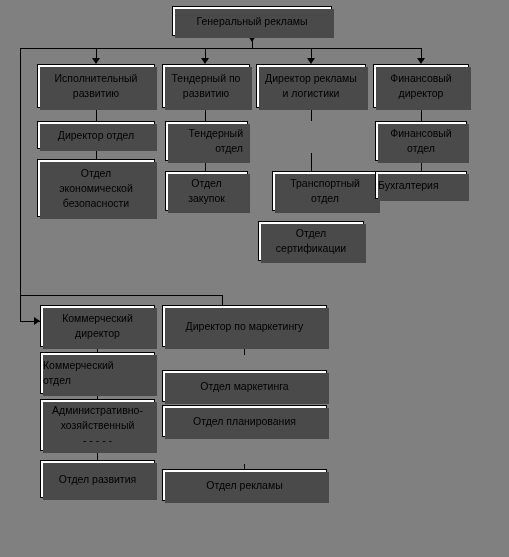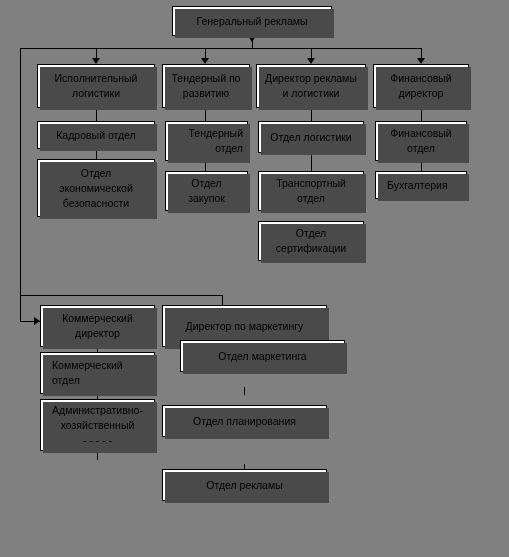--- a/index.html
+++ b/index.html
@@ -36,21 +36,21 @@
     z-index: 5;
   }
   .node .node-label {
     display: block;
     width: 100%;
     white-space: pre-line;
   }
   .node.align-left {
     justify-content: flex-start;
     text-align: left;
-    padding-left: 11px;
+    padding-left: 2px;
     align-items: center;
   }
   .node.align-left .node-label {
     text-align: left;
   }
   
   .node::after {
     content: "";
     position: absolute;
     left: 2px;
@@ -118,63 +118,60 @@
 
   <div class="conn-v" style="left:421px; top:48px; height:11px;"></div>
   <div class="arrow-down" style="left:417px; top:58px;"></div>
 
   <div class="conn-v" style="left:20px; top:48px; height:273px;"></div>
   <div class="conn-h" style="left:20px; top:321px; width:20px;"></div>
   <div class="arrow-right" style="left:34px; top:317px;"></div>
 
   <div class="node" style="left:37px; top:64px; width:118px; height:44px;">
     <span class="node-label">Исполнительный
-логистики</span>
+развитию</span>
   </div>
   <div class="node" style="left:162px; top:64px; width:88px; height:44px;">
     <span class="node-label">Тендерный по
 развитию</span>
   </div>
   <div class="node" style="left:256px; top:64px; width:110px; height:44px;">
     <span class="node-label">Директор рекламы
 и логистики</span>
   </div>
   <div class="node" style="left:373px; top:64px; width:96px; height:44px;">
     <span class="node-label">Финансовый
 директор</span>
   </div>
 
   <div class="conn-v" style="left:96px; top:108px; height:13px;"></div>
   <div class="node" style="left:37px; top:121px; width:118px; height:28px;">
-    <span class="node-label">Кадровый отдел</span>
+    <span class="node-label">Директор отдел</span>
   </div>
   <div class="conn-v" style="left:96px; top:149px; height:10px;"></div>
   <div class="node" style="left:37px; top:159px; width:118px; height:58px;">
     <span class="node-label">Отдел
 экономической
 безопасности</span>
   </div>
 
   <div class="conn-v" style="left:205px; top:108px; height:13px;"></div>
   <div class="node" style="left:165px; top:121px; width:83px; height:40px;text-align:right;">
     <span class="node-label">Тендерный
 отдел</span>
   </div>
   <div class="conn-v" style="left:205px; top:161px; height:10px;"></div>
   <div class="node" style="left:165px; top:171px; width:83px; height:40px;">
     <span class="node-label">Отдел
 закупок</span>
   </div>
 
   <div class="conn-v" style="left:311px; top:108px; height:13px;"></div>
-  <div class="node" style="left:258px; top:121px; width:106px; height:32px;">
-    <span class="node-label">Отдел логистики</span>
-  </div>
   <div class="conn-v" style="left:311px; top:153px; height:18px;"></div>
-  <div class="node" style="left:258px; top:171px; width:106px; height:40px;">
+  <div class="node" style="left:272px; top:171px; width:106px; height:40px;">
     <span class="node-label">Транспортный
 отдел</span>
   </div>
   <div class="node" style="left:258px; top:221px; width:106px; height:40px;">
     <span class="node-label">Отдел
 сертификации</span>
   </div>
 
   <div class="conn-v" style="left:421px; top:108px; height:13px;"></div>
   <div class="node" style="left:375px; top:121px; width:92px; height:40px;">
@@ -203,23 +200,26 @@
     <span class="node-label">Коммерческий
 отдел</span>
   </div>
   <div class="conn-v" style="left:97px; top:394px; height:5px;"></div>
   <div class="node" style="left:40px; top:399px; width:115px; height:52px;">
     <span class="node-label">Административно-
 хозяйственный
 - - - - -</span>
   </div>
   <div class="conn-v" style="left:97px; top:451px; height:9px;"></div>
+  <div class="node" style="left:40px; top:460px; width:115px; height:38px;">
+    <span class="node-label">Отдел развития</span>
+  </div>
 
   <div class="conn-v" style="left:244px; top:347px; height:8px;"></div>
-  <div class="node" style="left:162px; top:340px; width:165px; height:32px;margin-left:18px;">
+  <div class="node" style="left:162px; top:370px; width:165px; height:32px;">
     <span class="node-label">Отдел маркетинга</span>
   </div>
   <div class="conn-v" style="left:244px; top:387px; height:8px;"></div>
   <div class="node" style="left:162px; top:405px; width:165px; height:32px;justify-content:center;">
     <span class="node-label">Отдел планирования</span>
   </div>
   <div class="conn-v" style="left:244px; top:427px; height:5px;"></div>
   <div class="conn-v" style="left:244px; top:464px; height:5px;"></div>
   <div class="node" style="left:162px; top:469px; width:165px; height:32px;">
     <span class="node-label">Отдел рекламы</span>

